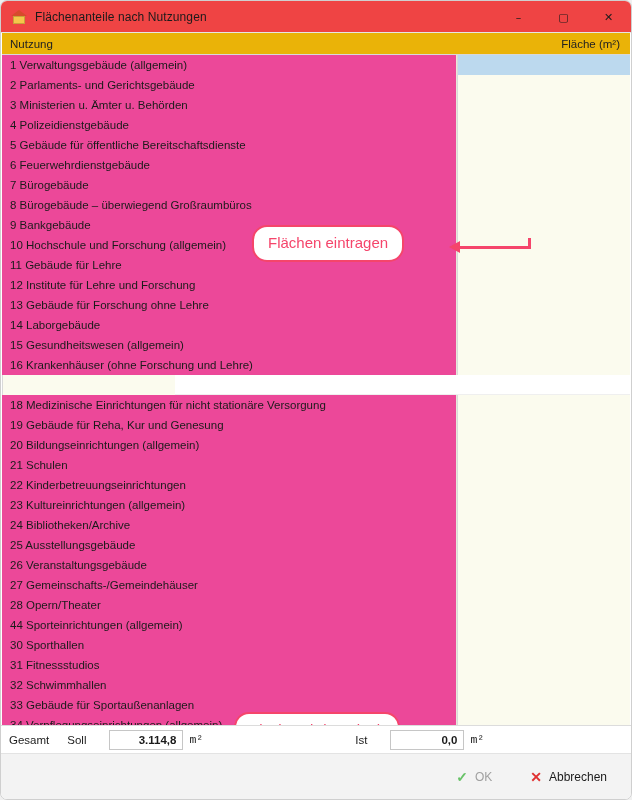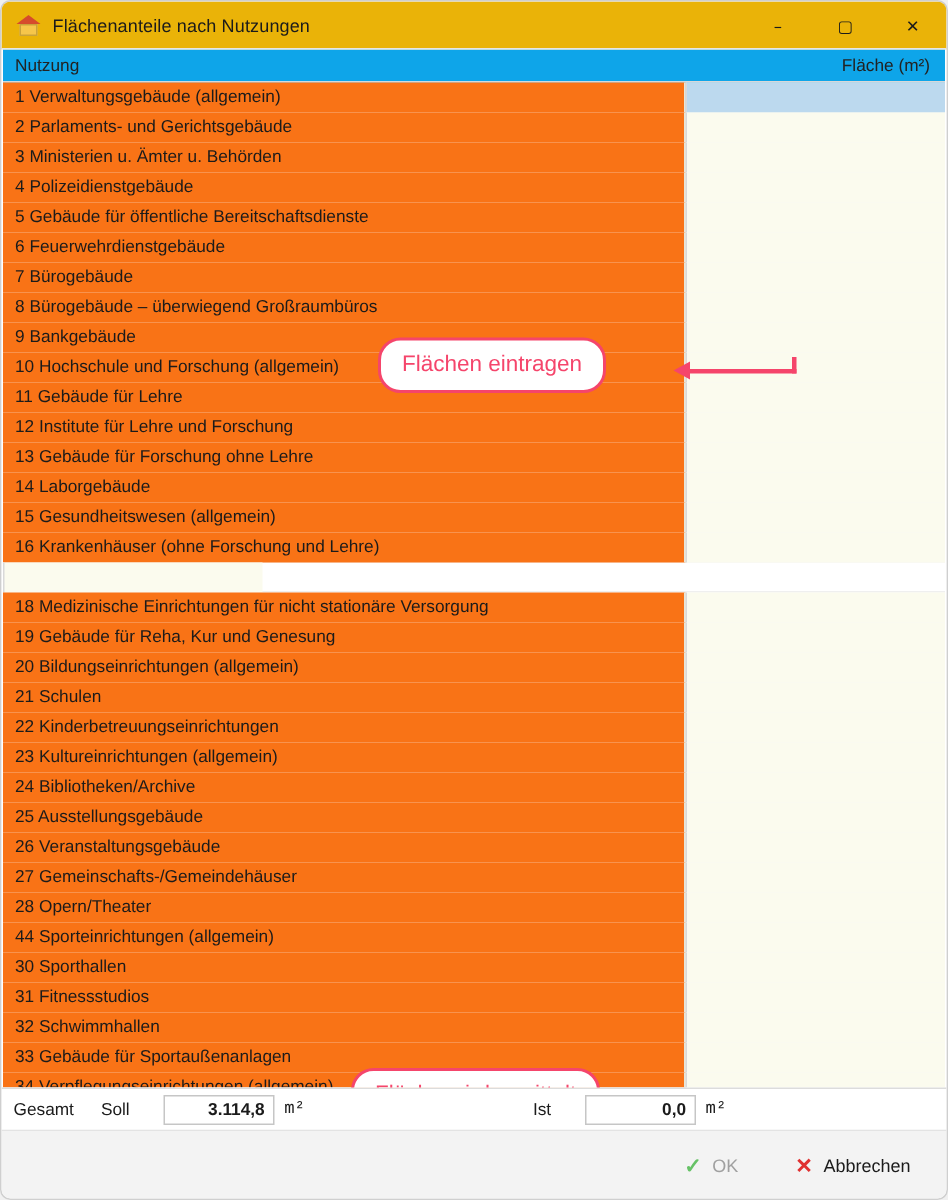--- a/index.html
+++ b/index.html
@@ -17,21 +17,21 @@
     border: 1px solid #cfcfcf;
     border-radius: 7px;
     overflow: hidden;
     display: flex;
     flex-direction: column;
   }
   
   #titlebar {
     height: 32px;
     flex: 0 0 32px;
-    background: #eab308;
+    background: #ef4444;
     display: flex;
     align-items: center;
     border-bottom: 1px solid #e6e6e6;
     position: relative;
   }
   #app-icon {
     width: 16px; height: 16px;
     margin-left: 10px; margin-right: 8px;
     position: relative;
     flex: 0 0 16px;
@@ -74,21 +74,21 @@
     position: relative;
     overflow: hidden;
     background: #fff;
     padding: 0 1px;
   }
   #grid-head {
     display: flex;
     height: 22px;
     align-items: center;
     border-bottom: 1px solid #d8d8d8;
-    background: #0ea5e9;
+    background: #eab308;
     font-size: 11.5px;
     color: #222;
   }
   #grid-head .col-nutzung { flex: 1 1 auto; padding-left: 8px; }
   #grid-head .col-flaeche {
     flex: 0 0 173px;
     text-align: right;
     padding-right: 10px;
   }
   #rows {
@@ -97,21 +97,21 @@
   .row {
     display: flex;
     height: 20px;
     align-items: center;
     font-size: 11.5px;
     color: #1b1b1b;
     border-bottom: 1px solid #efefef;
   }
   .row .c-name {
     flex: 1 1 auto;
-    background: #f97316;
+    background: #ec4899;
     height: 20px;
     line-height: 20px;
     padding-left: 8px;
     border-right: 1px solid #e7e7d8;
     overflow: hidden;
     white-space: nowrap;
   }
   .row .c-val {
     flex: 0 0 173px;
     height: 20px;

